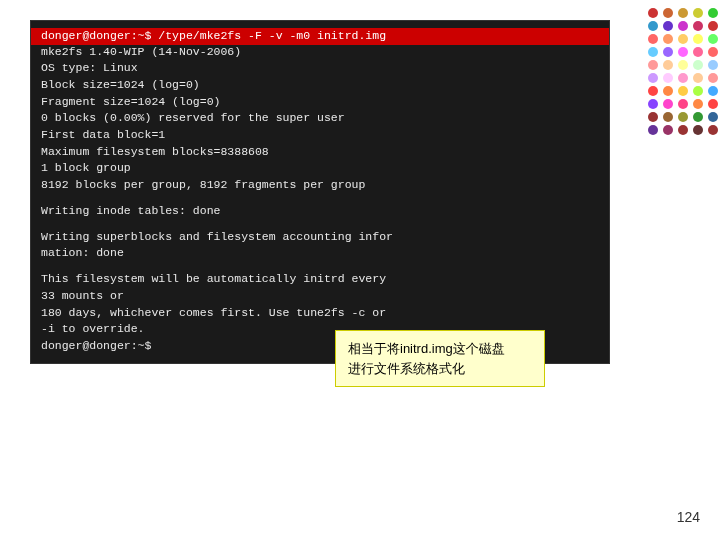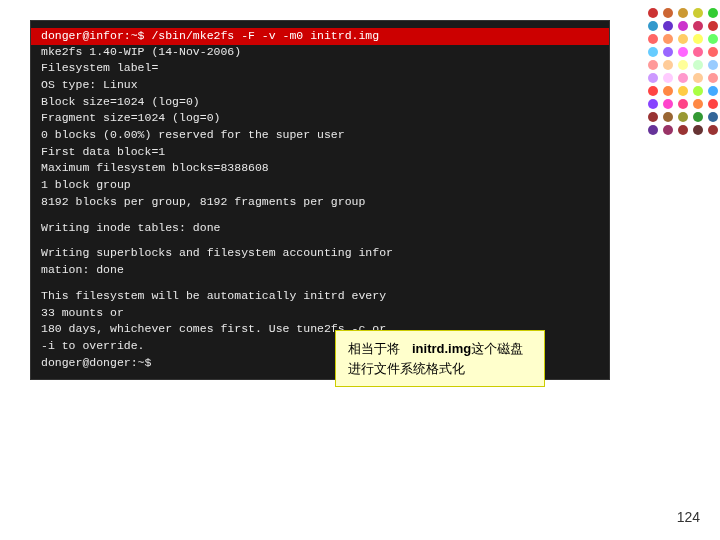--- a/index.html
+++ b/index.html
@@ -74,22 +74,21 @@
       border: 1px solid #cccc00;
       padding: 8px 12px;
       font-family: Arial, sans-serif;
       font-size: 13px;
       color: #000000;
       line-height: 1.5;
       z-index: 10;
     }
 
     .tooltip-box .bold-text {
-      font-weight: bold;
-      margin-left: 12px;
+      font-weight: normal;
     }
 
     
     .page-number {
       position: absolute;
       bottom: 15px;
       right: 20px;
       font-family: Arial, sans-serif;
       font-size: 14px;
       color: #333333;
@@ -149,24 +148,23 @@
         <div class="dot" style="background-color: rgb(51, 102, 153);"></div>
         <div class="dot" style="background-color: rgb(102, 51, 153);"></div>
         <div class="dot" style="background-color: rgb(153, 51, 102);"></div>
         <div class="dot" style="background-color: rgb(153, 51, 51);"></div>
         <div class="dot" style="background-color: rgb(102, 51, 51);"></div>
         <div class="dot" style="background-color: rgb(153, 51, 51);"></div>
       </div>
   </div>
 
   <div class="terminal">
-    <span class="highlight-line">donger@infor:~$ /sbin/mke2fs -F -v -m0 initrd.img</span>
+    <span class="highlight-line">donger@donger:~$ /type/mke2fs -F -v -m0 initrd.img</span>
     <div id="terminal-lines">
         <div>mke2fs 1.40-WIP (14-Nov-2006)</div>
-        <div>Filesystem label=</div>
         <div>OS type: Linux</div>
         <div>Block size=1024 (log=0)</div>
         <div>Fragment size=1024 (log=0)</div>
         <div>0 blocks (0.00%) reserved for the super user</div>
         <div>First data block=1</div>
         <div>Maximum filesystem blocks=8388608</div>
         <div>1 block group</div>
         <div>8192 blocks per group, 8192 fragments per group</div>
         <div style="line-height: 0.8;">&nbsp;</div>
         <div>Writing inode tables: done</div>

